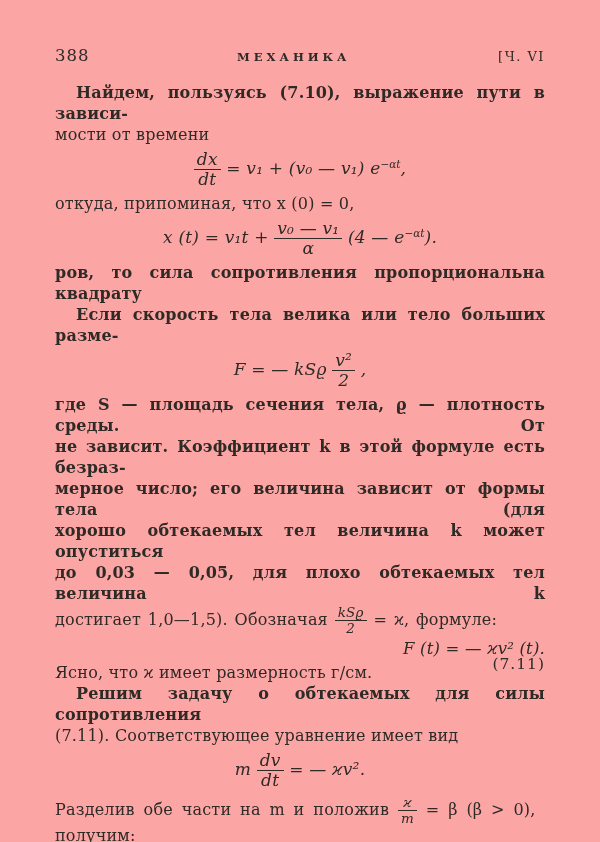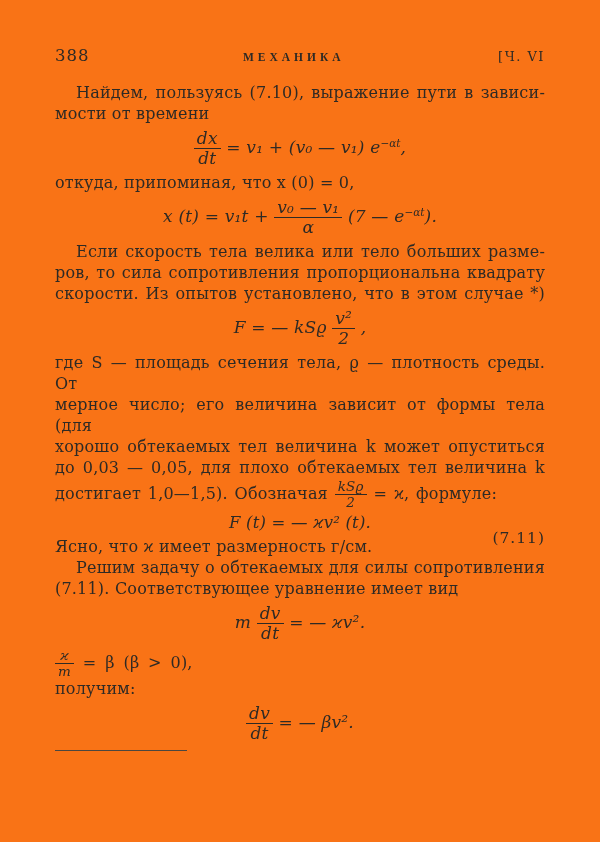--- a/index.html
+++ b/index.html
@@ -1,38 +1,38 @@
 <!DOCTYPE html>
 <html lang="ru"><head>
 <meta charset="utf-8">
 <style>
   html,body{margin:0;padding:0;}
   body{width:600px;height:842px;overflow:hidden;background:#fbfaf7;}
   .page{
     width:600px;height:842px;box-sizing:border-box;
     padding:46px 55px 0 55px;
-    background:#f97316;color:#2e2a25;
+    background:#fca5a5;color:#2e2a25;
     font-family:"DejaVu Serif","Liberation Serif",serif;
     font-size:16px;letter-spacing:0.2px;
   }
   
   .header{display:flex;align-items:baseline;margin-bottom:17px;}
   .pagenum{font-size:16.5px;letter-spacing:1px;}
-  .runtitle{flex:1;text-align:center;font-size:11.5px;font-weight:bold;letter-spacing:4px;font-family:Liberation Serif, serif;}
+  .runtitle{flex:1;text-align:center;font-size:11.5px;font-weight:bold;letter-spacing:4px;}
   .chapter{font-size:13px;letter-spacing:1.5px;}
   
   .bline{line-height:21px;}
-  .just{text-align:justify;text-align-last:justify;}
+  .just{text-align:justify;text-align-last:justify;font-weight:bold;}
   .indent{text-indent:21px;}
   .tall{line-height:31px;}
   .spread{word-spacing:3.5px;}
   .spread2{word-spacing:1.5px;}
   
   .formula{text-align:center;font-style:italic;font-size:17px;line-height:1;margin:7px 0 6px;}
-  .eqline{position:relative;text-align:center;font-style:italic;font-size:16.5px;line-height:22px;margin:3px 0 2px;}
+  .eqline{position:relative;text-align:right;font-style:italic;font-size:16.5px;line-height:22px;margin:3px 0 2px;}
   .eqnum{position:absolute;right:0;top:15px;font-style:normal;font-size:15.5px;letter-spacing:1px;}
   .frac{display:inline-block;vertical-align:middle;text-align:center;font-style:italic;}
   .frac .fnum{display:block;padding:0 3px 2px;border-bottom:1px solid currentColor;line-height:15px;}
   .frac .fden{display:block;padding:2px 3px 0;line-height:15px;}
   .frac.inline{font-size:13.5px;}
   .frac.inline .fnum{line-height:13px;padding-bottom:1px;}
   .frac.inline .fden{line-height:13px;padding-top:1px;}
   sup.fsup{font-size:10.5px;line-height:0;vertical-align:0.62em;letter-spacing:0;}
   
   .footnote{margin-top:9px;font-size:13.2px;letter-spacing:0.1px;}
@@ -52,32 +52,32 @@
   <div class="bline indent just">Найдем, пользуясь (7.10), выражение пути в зависи-</div>
   <div class="bline">мости от времени</div>
 
   <div class="formula">
     <span class="frac"><span class="fnum">dx</span><span class="fden">dt</span></span><span> = v₁ + (v₀ — v₁) e</span><sup class="fsup">−αt</sup><span>,</span>
   </div>
 
   <div class="bline">откуда, припоминая, что x (0) = 0,</div>
 
   <div class="formula">
-    <span>x (t) = v₁t + </span><span class="frac"><span class="fnum">v₀ — v₁</span><span class="fden">α</span></span><span> (7 — e</span><sup class="fsup">−αt</sup><span>).</span>
+    <span>x (t) = v₁t + </span><span class="frac"><span class="fnum">v₀ — v₁</span><span class="fden">α</span></span><span> (4 — e</span><sup class="fsup">−αt</sup><span>).</span>
   </div>
 
+  <div class="bline just">ров, то сила сопротивления пропорциональна квадрату</div>
   <div class="bline indent just">Если скорость тела велика или тело больших разме-</div>
-  <div class="bline just">ров, то сила сопротивления пропорциональна квадрату</div>
-  <div class="bline just">скорости. Из опытов установлено, что в этом случае *)</div>
 
   <div class="formula">
     <span>F = — kSϱ </span><span class="frac"><span class="fnum">v²</span><span class="fden">2</span></span><span> ,</span>
   </div>
 
   <div class="bline just">где S — площадь сечения тела, ϱ — плотность среды. От</div>
+  <div class="bline just">не зависит. Коэффициент k в этой формуле есть безраз-</div>
   <div class="bline just">мерное число; его величина зависит от формы тела (для</div>
   <div class="bline just">хорошо обтекаемых тел величина k может опуститься</div>
   <div class="bline just">до 0,03 — 0,05, для плохо обтекаемых тел величина k</div>
 
   <div class="bline tall spread2">
     <span>достигает 1,0—1,5). Обозначая</span>
     <span class="frac inline"><span class="fnum">kSϱ</span><span class="fden">2</span></span>
     <span>= ϰ, формуле:</span>
   </div>
 
@@ -88,20 +88,21 @@
 
   <div class="bline">Ясно, что ϰ имеет размерность г/см.</div>
   <div class="bline indent just">Решим задачу о обтекаемых для силы сопротивления</div>
   <div class="bline">(7.11). Соответствующее уравнение имеет вид</div>
 
   <div class="formula">
     <span>m </span><span class="frac"><span class="fnum">dv</span><span class="fden">dt</span></span><span> = — ϰv².</span>
   </div>
 
   <div class="bline tall spread">
+    <span>Разделив обе части на m и положив</span>
     <span class="frac inline"><span class="fnum">ϰ</span><span class="fden">m</span></span>
     <span>= β  (β &gt; 0),</span>
   </div>
 
   <div class="bline">получим:</div>
 
   <div class="formula">
     <span class="frac"><span class="fnum">dv</span><span class="fden">dt</span></span><span> = — βv².</span>
   </div>
 

